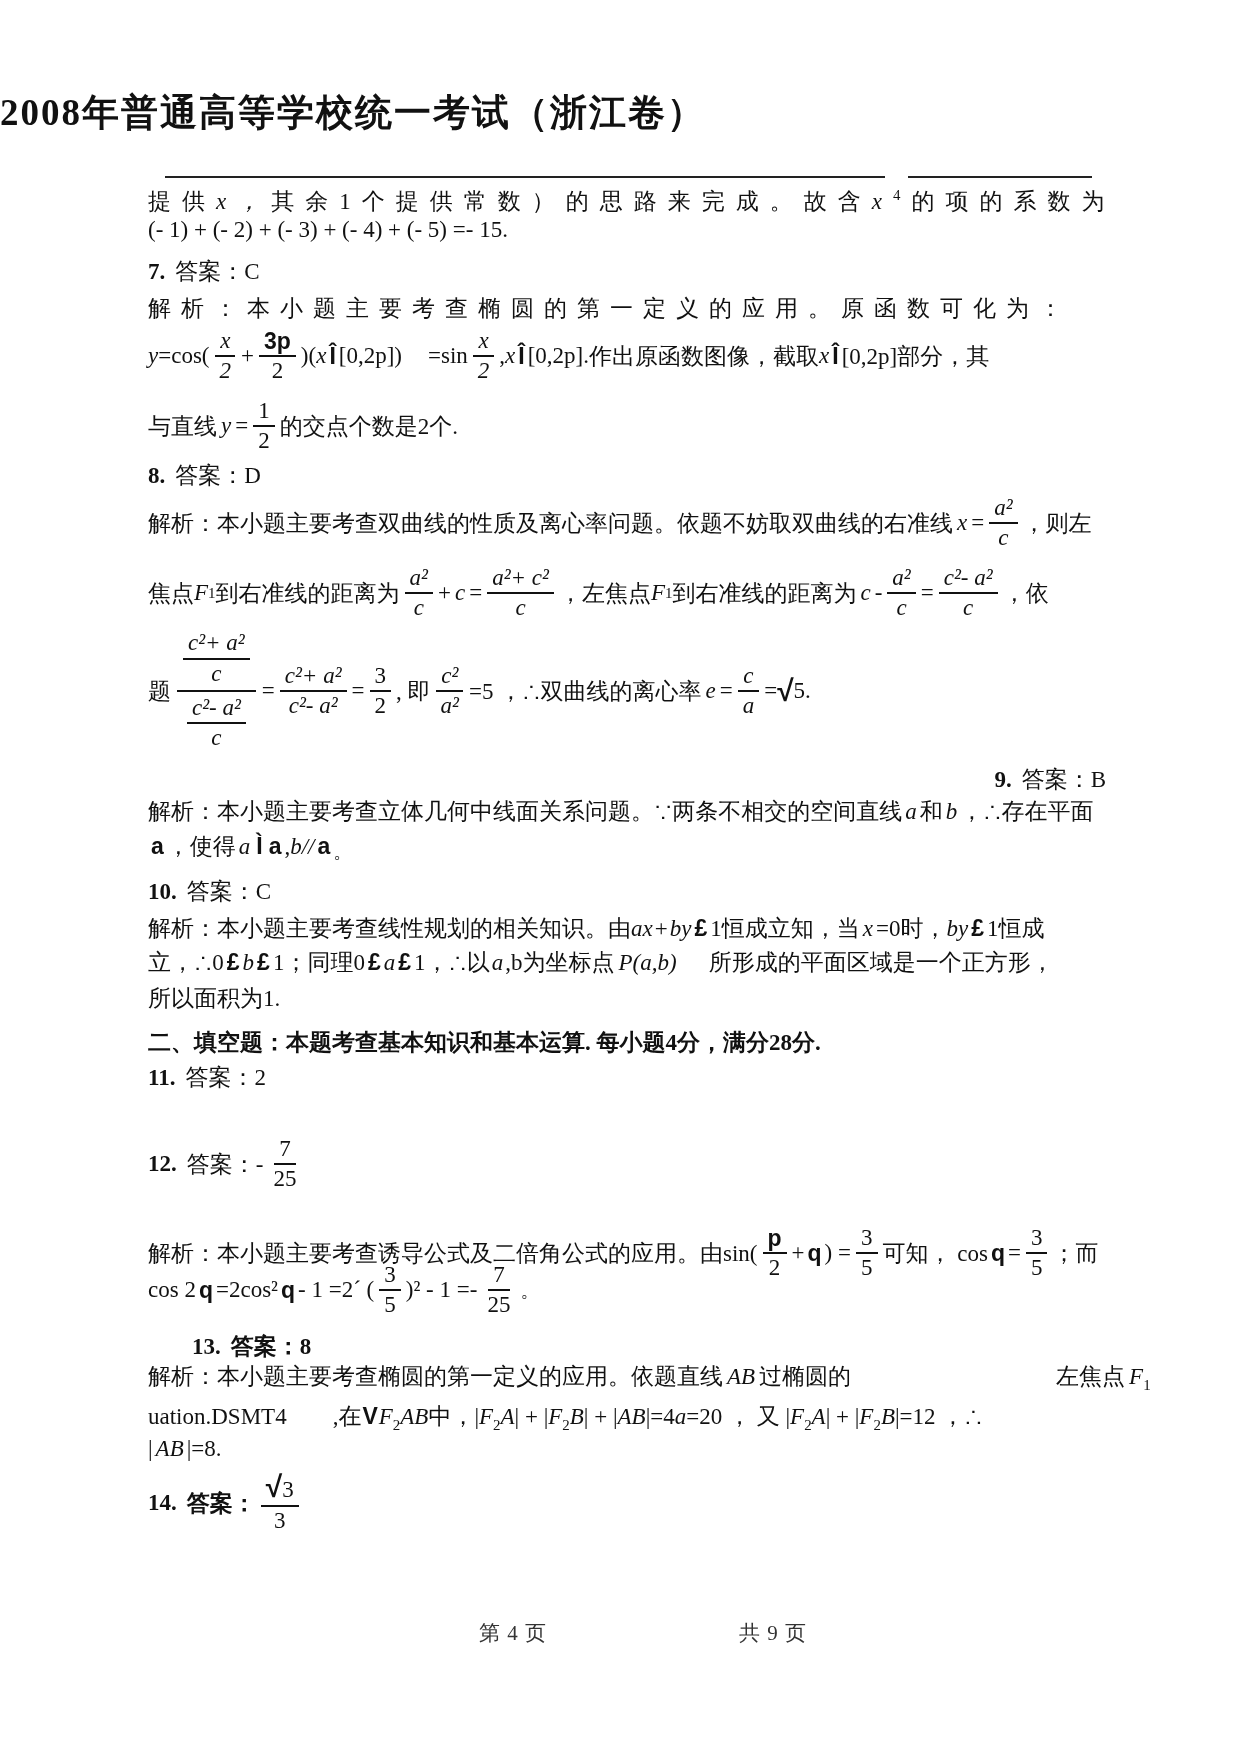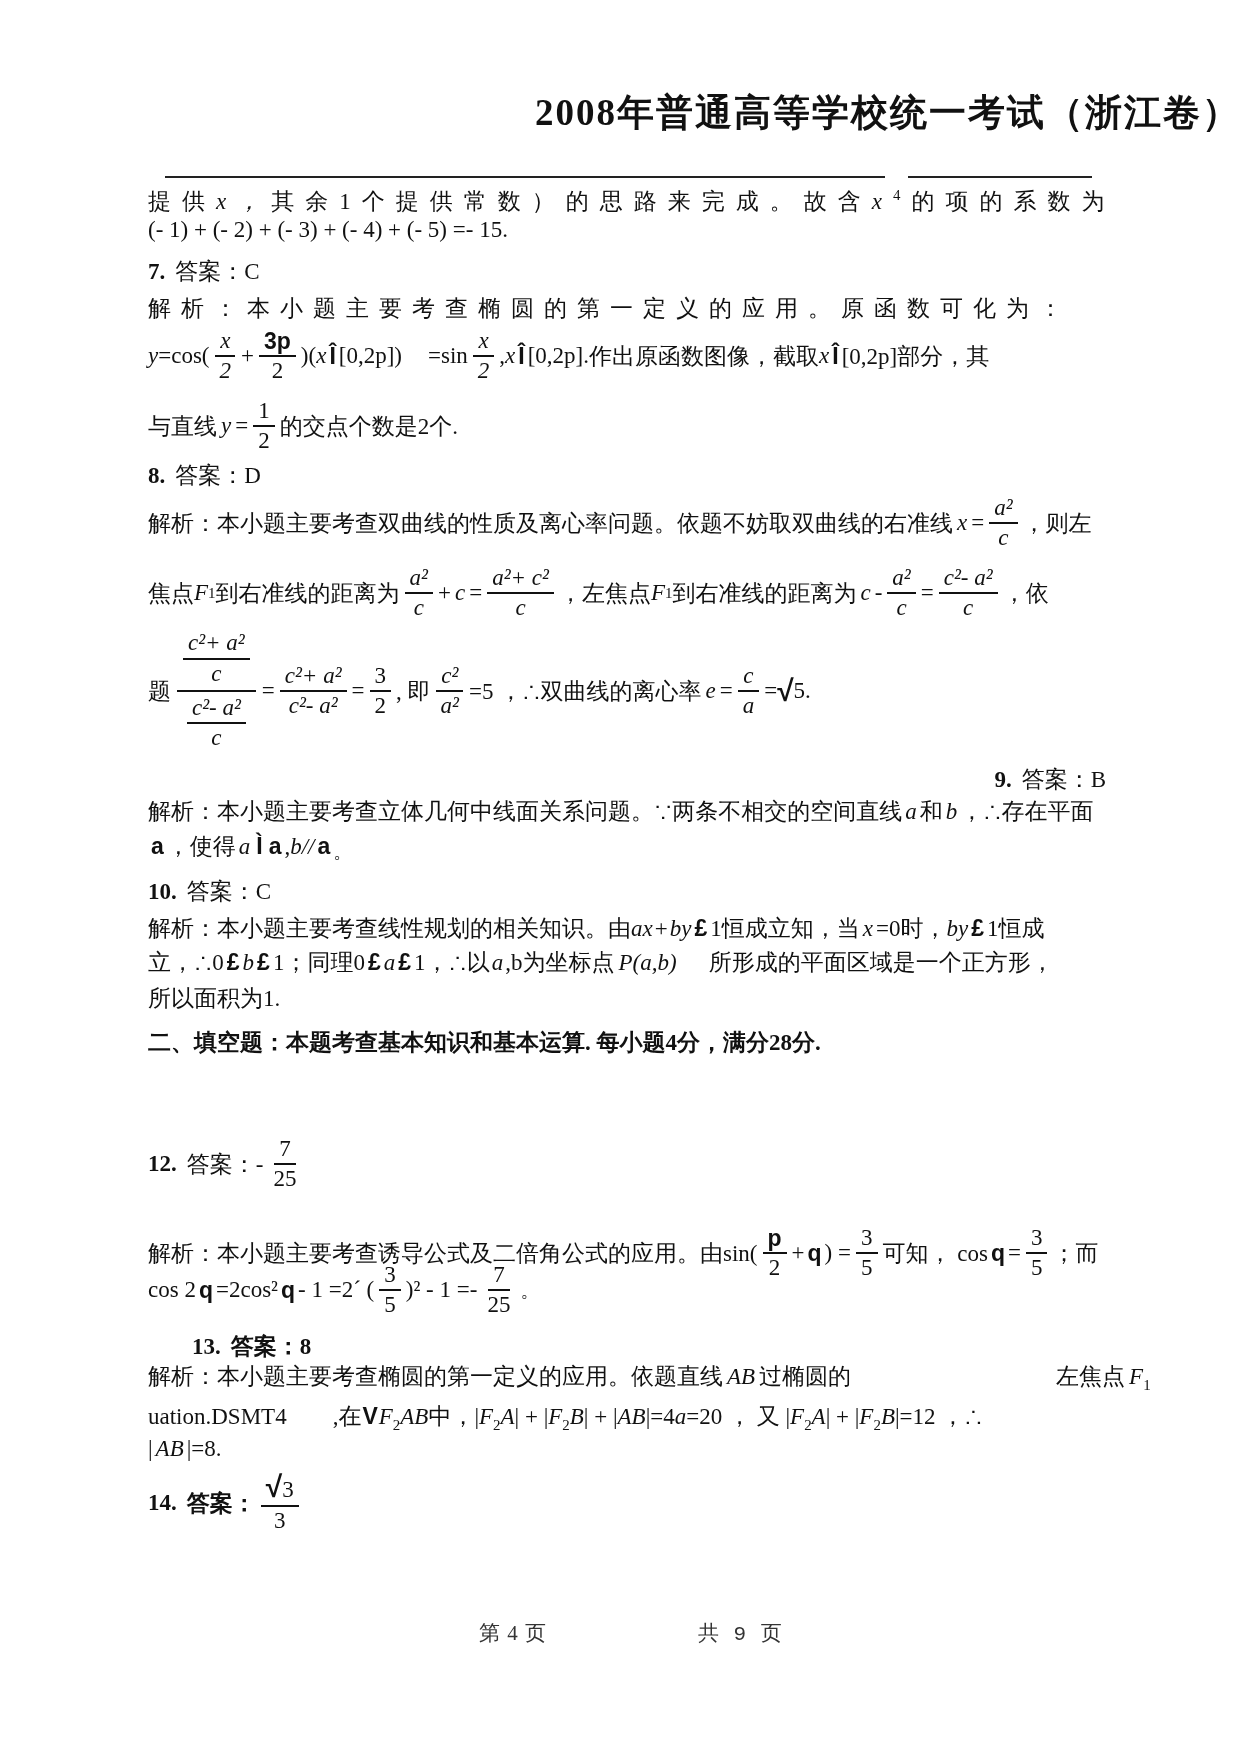--- a/index.html
+++ b/index.html
@@ -1,18 +1,18 @@
 <!DOCTYPE html>
 <html><head>
 <meta charset="utf-8">
 <style>
   html,body{margin:0;padding:0;background:#e8e8e8;}
   .page{position:relative;width:1241px;height:1754px;background:#ffffff;margin:0 auto;
         font-family:"Liberation Serif",serif;color:#111;font-size:23px;overflow:hidden;}
-  .title{position:absolute;top:88px;left:0;width:100%;text-align:right;
+  .title{position:absolute;top:88px;left:0;width:100%;text-align:left;
          font-size:37px;font-weight:bold;letter-spacing:2px;white-space:nowrap;}
   .rule{position:absolute;top:176px;height:2px;background:#222;}
   .tline{position:absolute;left:148px;width:958px;white-space:nowrap;}
   .mline{position:absolute;left:148px;width:958px;display:flex;align-items:center;white-space:nowrap;}
   .jspace{letter-spacing:11px;}
   .jspace2{letter-spacing:10px;}
   .bold{font-weight:bold;}
   .qnum{font-weight:bold;display:inline-block;margin-right:10px;}
   .it{font-style:italic;}
   .sym{font-family:"Liberation Sans",sans-serif;font-weight:bold;padding:0 3px;}
@@ -180,20 +180,21 @@
   <div class="tline" style="top:796px;"><span>解析：本小题主要考查立体几何中线面关系问题。∵两条不相交的空间直线</span><span class="it" style="margin:0 3px;">a</span><span>和</span><span class="it" style="margin:0 3px;">b</span><span>，∴存在平面</span></div>
   <div class="tline" style="top:831px;"><span class="sym">a</span><span>，使得</span><span class="it" style="margin:0 3px;">a</span><span class="sym">Ì</span><span class="sym">a</span><span>,</span><span class="it">b</span><span class="it">//</span><span class="sym">a</span><span style="font-size:0.8em;vertical-align:-4px;">。</span></div>
 
   <div class="tline" style="top:876px;"><span class="qnum">10.</span><span>答案：C</span></div>
   <div class="tline" style="top:913px;"><span>解析：本小题主要考查线性规划的相关知识。由</span><span class="it">ax</span><span style="margin:0 2px;">+</span><span class="it">by</span><span class="sym">£</span><span>1恒成立知，当</span><span class="it" style="margin:0 3px;">x</span><span>=0时，</span><span class="it">by</span><span class="sym">£</span><span>1恒成</span></div>
   <div class="tline" style="top:947px;"><span>立，∴0</span><span class="sym">£</span><span class="it">b</span><span class="sym">£</span><span>1；同理0</span><span class="sym">£</span><span class="it">a</span><span class="sym">£</span><span>1，∴以</span><span class="it" style="margin:0 2px;">a</span><span>,b为坐标点</span><span class="it" style="margin:0 4px;">P(a,b)</span><span class="gap" style="width:28px;"></span><span>所形成的平面区域是一个正方形，</span></div>
   <div class="tline" style="top:983px;">所以面积为1.</div>
 
   <div class="tline bold" style="top:1027px;">二、填空题：本题考查基本知识和基本运算. 每小题4分，满分28分.</div>
 
+  <div class="tline" style="top:1062px;"><span class="qnum">11.</span><span>答案：2</span></div>
 
   <div class="mline" style="top:1133px;height:62px;">
     <span class="qnum">12.</span>
     <span>答案：-</span>
     <span class="frac">
         <span class="num">7</span>
         <span class="den">25</span>
       </span>
   </div>
   <div class="mline" style="top:1224px;height:58px;">
@@ -244,15 +245,15 @@
   <div class="mline" style="top:1466px;height:74px;">
     <span class="qnum bold">14.</span>
     <span class="bold">答案：</span>
     <span class="frac">
         <span class="num"><span class="rad">√</span><span>3</span></span>
         <span class="den">3</span>
       </span>
   </div>
 
   <div class="footer-item" style="left:479px;top:1619px;">第 4 页</div>
-  <div class="footer-item" style="left:698px;top:1619px;font-family:Liberation Mono, monospace;">共 9 页</div>
+  <div class="footer-item" style="left:739px;top:1619px;">共 9 页</div>
 
 </div>
 
 </body></html>

